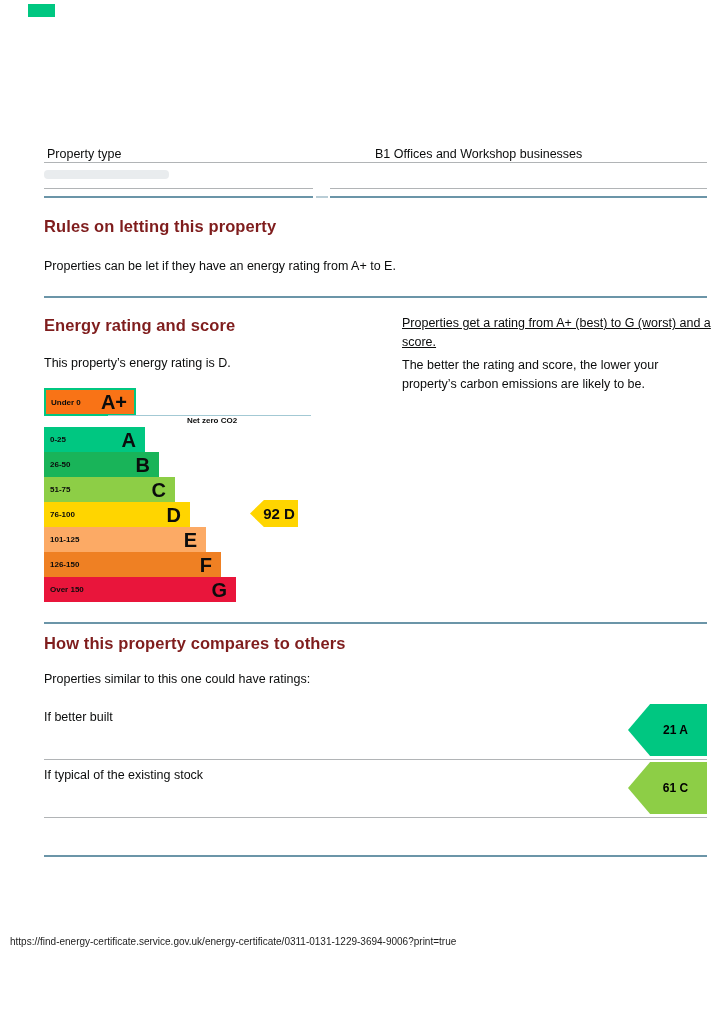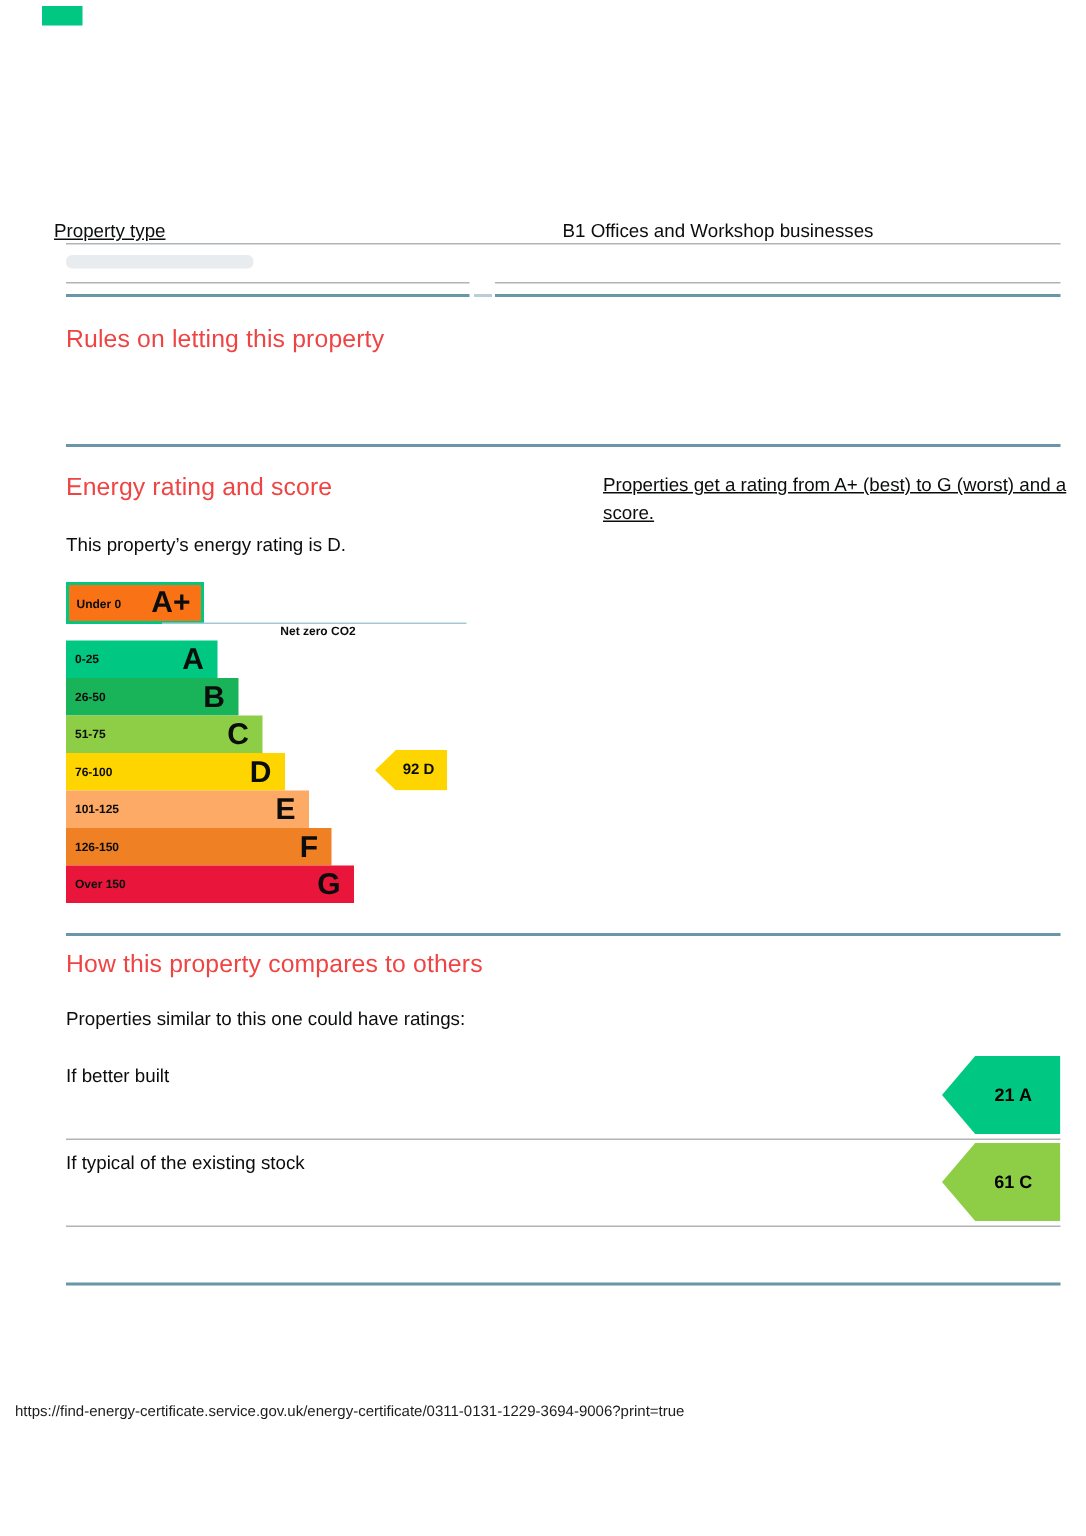--- a/index.html
+++ b/index.html
@@ -6,21 +6,21 @@
   .page{
     position:relative;
     width:724px;height:1024px;
     background:#ffffff;
     font-family:"Liberation Sans", sans-serif;
     color:#0b0c0c;
     overflow:hidden;
   }
   .abs{position:absolute;}
   .body-text{font-size:12.5px;line-height:19px;color:#0b0c0c;}
-  .h2{font-size:16.5px;font-weight:normal;color:#ef4444;letter-spacing:.1px;}
+  .h2{font-size:16.5px;font-weight:bold;color:#7f1d1d;letter-spacing:.1px;}
   .rule-gray{position:absolute;height:1px;background:#b1b4b6;}
   .rule-blue{position:absolute;height:2px;background:#6b95a8;}
   .ghost{position:absolute;height:9px;border-radius:4px;background:#e9ecee;}
   
   .chart{position:absolute;left:44px;top:388px;width:420px;height:216px;}
   .aplus-box{
     position:absolute;left:0;top:0;height:24px;
     border:2px solid #00c781;background:#f97316;
     display:flex;align-items:center;justify-content:space-between;
     padding:0 7px 0 5px;box-sizing:content-box;
@@ -33,21 +33,21 @@
   .band-stack{position:absolute;left:0;top:39px;}
   .band{
     height:25px;display:flex;align-items:center;justify-content:space-between;
     padding:0 9px 0 6px;box-sizing:border-box;
   }
   .score-marker{
     position:absolute;left:206px;top:112px;width:48px;height:27px;
     clip-path:polygon(0 50%, 29% 0, 100% 0, 100% 100%, 29% 100%);
     display:flex;align-items:center;justify-content:center;
     padding-left:10px;box-sizing:border-box;
-    font-size:10px;font-weight:bold;color:#0b0c0c;
+    font-size:15px;font-weight:bold;color:#0b0c0c;
   }
   
   .cmp-row{position:absolute;left:44px;width:663px;height:57px;border-bottom:1px solid #b1b4b6;}
   .cmp-label{position:absolute;left:0;top:8px;font-size:12.5px;color:#0b0c0c;}
   .cmp-arrow{
     position:absolute;right:0;top:2px;width:79px;height:52px;
     clip-path:polygon(0 50%, 28% 0, 100% 0, 100% 100%, 28% 100%);
     display:flex;align-items:center;justify-content:center;
     padding-left:16px;box-sizing:border-box;
     font-size:12px;font-weight:bold;color:#000000;
@@ -55,38 +55,40 @@
   .footer-url{position:absolute;left:10px;top:903px;font-size:10px;color:#1d1d1d;margin-top:33px;}
   .chip{position:absolute;left:28px;top:4px;width:27px;height:13px;}
 </style>
 </head>
 <body>
 
 <div class="page">
 
   <div class="chip" id="top-chip" style="background: rgb(0, 199, 129);"></div>
 
-  <div class="abs body-text" style="left:36px;top:145px;text-decoration:underline;">Property type</div>
+  <div class="abs body-text" style="left:47px;top:145px;">Property type</div>
   <div class="abs body-text" style="left:375px;top:145px;">B1 Offices and Workshop businesses</div>
   <div class="rule-gray" style="left:44px;top:162px;width:663px;"></div>
 
   <div class="ghost" style="left:44px;top:170px;width:125px;"></div>
   <div class="rule-gray" style="left:44px;top:188px;width:269px;"></div>
   <div class="rule-gray" style="left:330px;top:188px;width:377px;"></div>
 
   <div class="rule-blue" style="left:44px;top:196px;width:269px;"></div>
   <div class="rule-blue" style="left:316px;top:196px;width:12px;background:#b9cdd6;"></div>
   <div class="rule-blue" style="left:330px;top:196px;width:377px;"></div>
 
   <div class="abs h2" style="left:44px;top:217px;">Rules on letting this property</div>
+  <div class="abs body-text" style="left:44px;top:257px;">Properties can be let if they have an energy rating from A+ to E.</div>
   <div class="rule-blue" style="left:44px;top:296px;width:663px;"></div>
 
   <div class="abs h2" style="left:44px;top:316px;">Energy rating and score</div>
   <div class="abs body-text" style="left:44px;top:354px;">This property’s energy rating is D.</div>
   <div class="abs body-text" style="left:402px;top:314px;width:310px;text-decoration:underline;">Properties get a rating from A+ (best) to G (worst) and a score.</div>
+  <div class="abs body-text" style="left:402px;top:356px;width:310px;">The better the rating and score, the lower your property’s carbon emissions are likely to be.</div>
 
   <div class="chart">
     <div class="aplus-box" id="aplus-box" style="width: 76px; border-color: rgb(0, 199, 129);">
       <span class="band-range">Under 0</span>
       <span class="band-letter">A+</span>
     </div>
     <div class="netzero-row">
       <div class="netzero-line"></div>
       <div class="netzero-label">Net zero CO2</div>
     </div>

